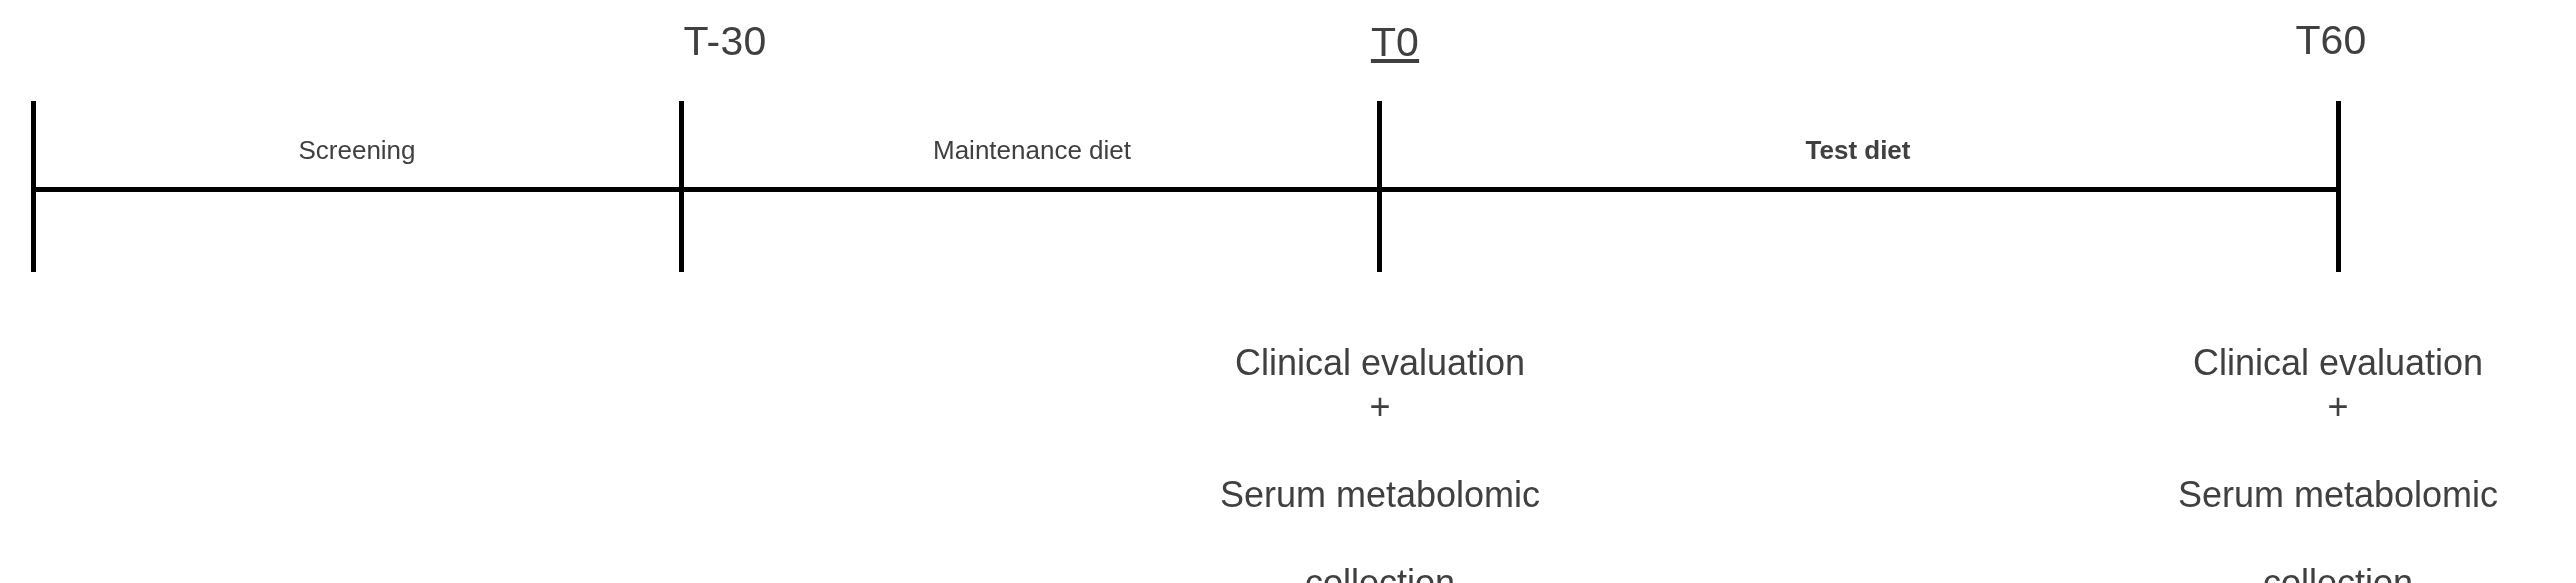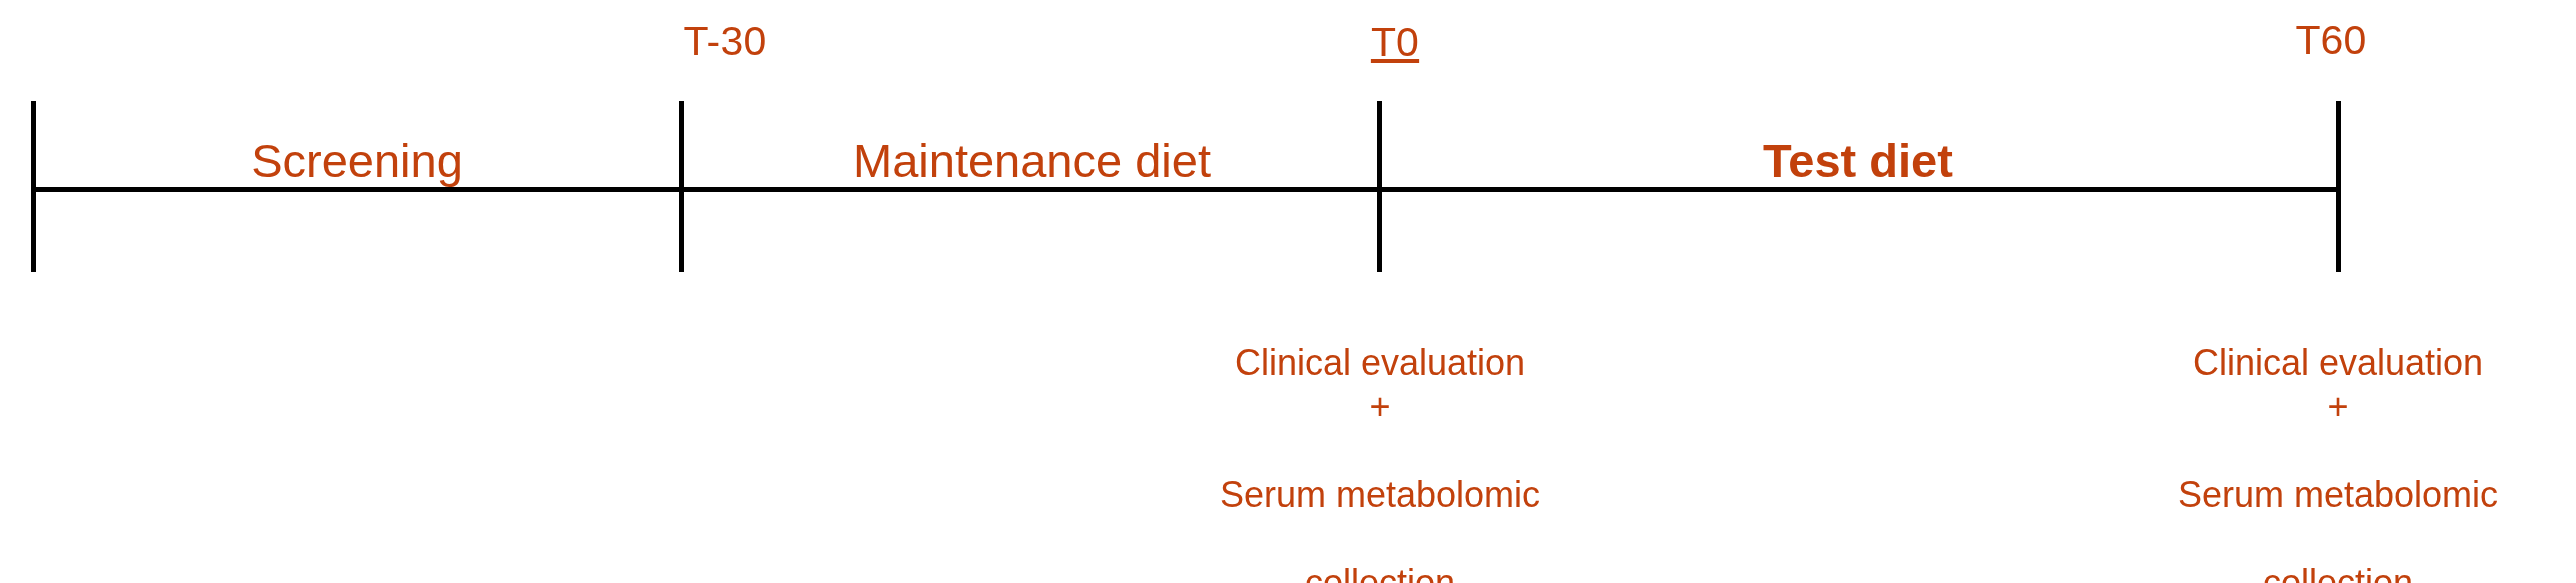--- a/index.html
+++ b/index.html
@@ -7,21 +7,21 @@
     padding: 0;
     background: #ffffff;
   }
   #canvas {
     position: relative;
     width: 2576px;
     height: 583px;
     background: #ffffff;
     overflow: hidden;
     font-family: "Liberation Sans", sans-serif;
-    color: #c2410c;
+    color: #404040;
     -webkit-font-smoothing: antialiased;
   }
 
   
   .axis-line {
     position: absolute;
     background: #000000;
     height: 4.7px;
   }
   .tick {
@@ -38,21 +38,21 @@
     line-height: 1;
     white-space: nowrap;
     text-align: center;
     transform: translateX(-50%);
     letter-spacing: 0.2px;
   }
 
   
   .phase-label {
     position: absolute;
-    font-size: 47px;
+    font-size: 26px;
     line-height: 1;
     white-space: nowrap;
     text-align: center;
     transform: translateX(-50%);
   }
   .phase-label.bold { font-weight: 700; margin-left: 9px; }
   .phase-label.regular { font-weight: 400; }
 
   
   .annotation {

